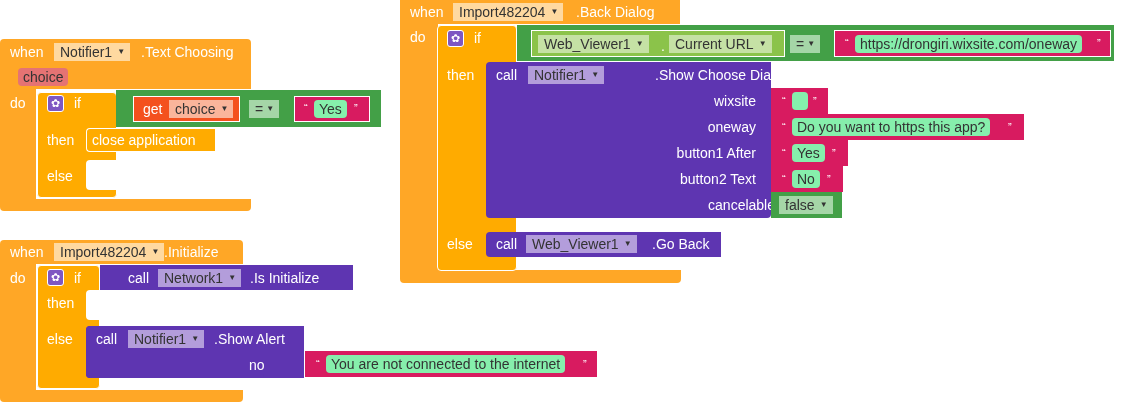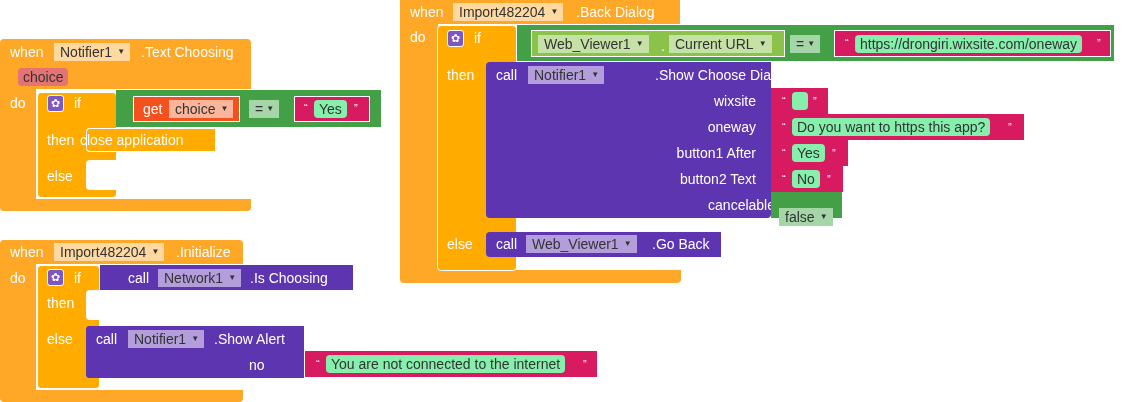--- a/index.html
+++ b/index.html
@@ -52,43 +52,43 @@
   <div class="abs get" style="left:133px;top:96px;width:107px;height:26px;border:1px solid #fff;"></div>
   <span class="lbl" style="left:143px;top:100px;">get</span>
   <span class="dd or-dd" style="left:169px;top:100px;"><span>choice</span><span class="arr">▼</span></span>
   <span class="dd gn-dd" style="left:249px;top:100px;padding-right:16px;"><span>=</span><span class="arr">▼</span></span>
   <div class="abs txt" style="left:294px;top:96px;width:76px;height:26px;border:1px solid #fff;"></div>
   <span class="q" style="left:304px;top:99px;">“</span>
   <span class="strfld" style="left:314px;top:100px;">Yes</span>
   <span class="q" style="left:354px;top:99px;">”</span>
 
   <div class="abs ctl" style="left:86px;top:128px;width:129px;height:24px;border-radius:4px 0 0 4px;border:1px solid #fff;border-right:none;"></div>
-  <span class="lbl" style="left:80px;top:131px;">close application</span>
+  <span class="lbl" style="left:92px;top:131px;">close application</span>
 </div>
 
 <div>
   <div class="abs ev" style="left:0;top:240px;width:243px;height:24px;border-radius:4px 4px 0 0;"></div>
   <div class="abs ev" style="left:0;top:264px;width:36px;height:128px;"></div>
   <div class="abs ev" style="left:0;top:390px;width:243px;height:12px;border-radius:0 0 4px 4px;"></div>
   <span class="lbl" style="left:10px;top:243px;">when</span>
   <span class="dd ev-dd" style="left:54px;top:243px;"><span>Import482204</span><span class="arr">▼</span></span>
-  <span class="lbl" style="left:176px;top:243px;">.Initialize</span>
+  <span class="lbl" style="left:164px;top:243px;">.Initialize</span>
   <span class="lbl" style="left:10px;top:269px;">do</span>
 
   <div class="abs ctl" style="left:37px;top:265px;width:63px;height:124px;border-radius:4px;border:1px solid #fff;"></div>
   <div class="abs" style="left:86px;top:290px;width:16px;height:30px;background:#fff;border-radius:4px 0 0 4px;"></div>
   <span class="gear" style="left:47px;top:269px;">✿</span>
   <span class="lbl" style="left:74px;top:269px;">if</span>
   <span class="lbl" style="left:47px;top:294px;">then</span>
   <span class="lbl" style="left:47px;top:330px;">else</span>
 
   <div class="abs call" style="left:100px;top:265px;width:253px;height:25px;"></div>
   <span class="lbl" style="left:128px;top:269px;">call</span>
   <span class="dd pu-dd" style="left:158px;top:269px;"><span>Network1</span><span class="arr">▼</span></span>
-  <span class="lbl" style="left:250px;top:269px;">.Is Choosing</span>
+  <span class="lbl" style="left:250px;top:269px;">.Is Initialize</span>
 
   <div class="abs call" style="left:86px;top:326px;width:218px;height:52px;border-radius:4px 0 0 4px;"></div>
   <div class="abs call" style="left:86px;top:326px;width:178px;height:52px;border-radius:4px 0 4px 4px;"></div>
   <span class="lbl" style="left:96px;top:330px;">call</span>
   <span class="dd pu-dd" style="left:128px;top:330px;"><span>Notifier1</span><span class="arr">▼</span></span>
   <span class="lbl" style="left:214px;top:330px;">.Show Alert</span>
   <span class="lbl" style="left:249px;top:356px;">notice</span>
   <div class="abs call" style="left:264px;top:352px;width:40px;height:26px;"></div>
   <div class="abs txt" style="left:305px;top:351px;width:292px;height:26px;"></div>
   <span class="q" style="left:316px;top:355px;">“</span>
@@ -146,19 +146,19 @@
   <span class="q" style="left:832px;top:144px;">”</span>
 
   <span class="lbl" style="right:369px;top:170px;">button2 Text</span>
   <div class="abs txt" style="left:771px;top:166px;width:72px;height:26px;"></div>
   <span class="q" style="left:782px;top:170px;">“</span>
   <span class="strfld" style="left:792px;top:170px;">No</span>
   <span class="q" style="left:827px;top:170px;">”</span>
 
   <span class="lbl" style="right:350px;top:196px;">cancelable</span>
   <div class="abs cmp" style="left:771px;top:192px;width:71px;height:26px;"></div>
-  <span class="dd gn-dd" style="left:779px;top:208px;"><span>false</span><span class="arr">▼</span></span>
+  <span class="dd gn-dd" style="left:779px;top:196px;"><span>false</span><span class="arr">▼</span></span>
 
   <div class="abs call" style="left:486px;top:232px;width:235px;height:25px;border-radius:4px 0 0 4px;"></div>
   <span class="lbl" style="left:496px;top:235px;">call</span>
   <span class="dd pu-dd" style="left:526px;top:235px;"><span>Web_Viewer1</span><span class="arr">▼</span></span>
   <span class="lbl" style="left:652px;top:235px;">.Go Back</span>
 </div>
 
 </body></html>

